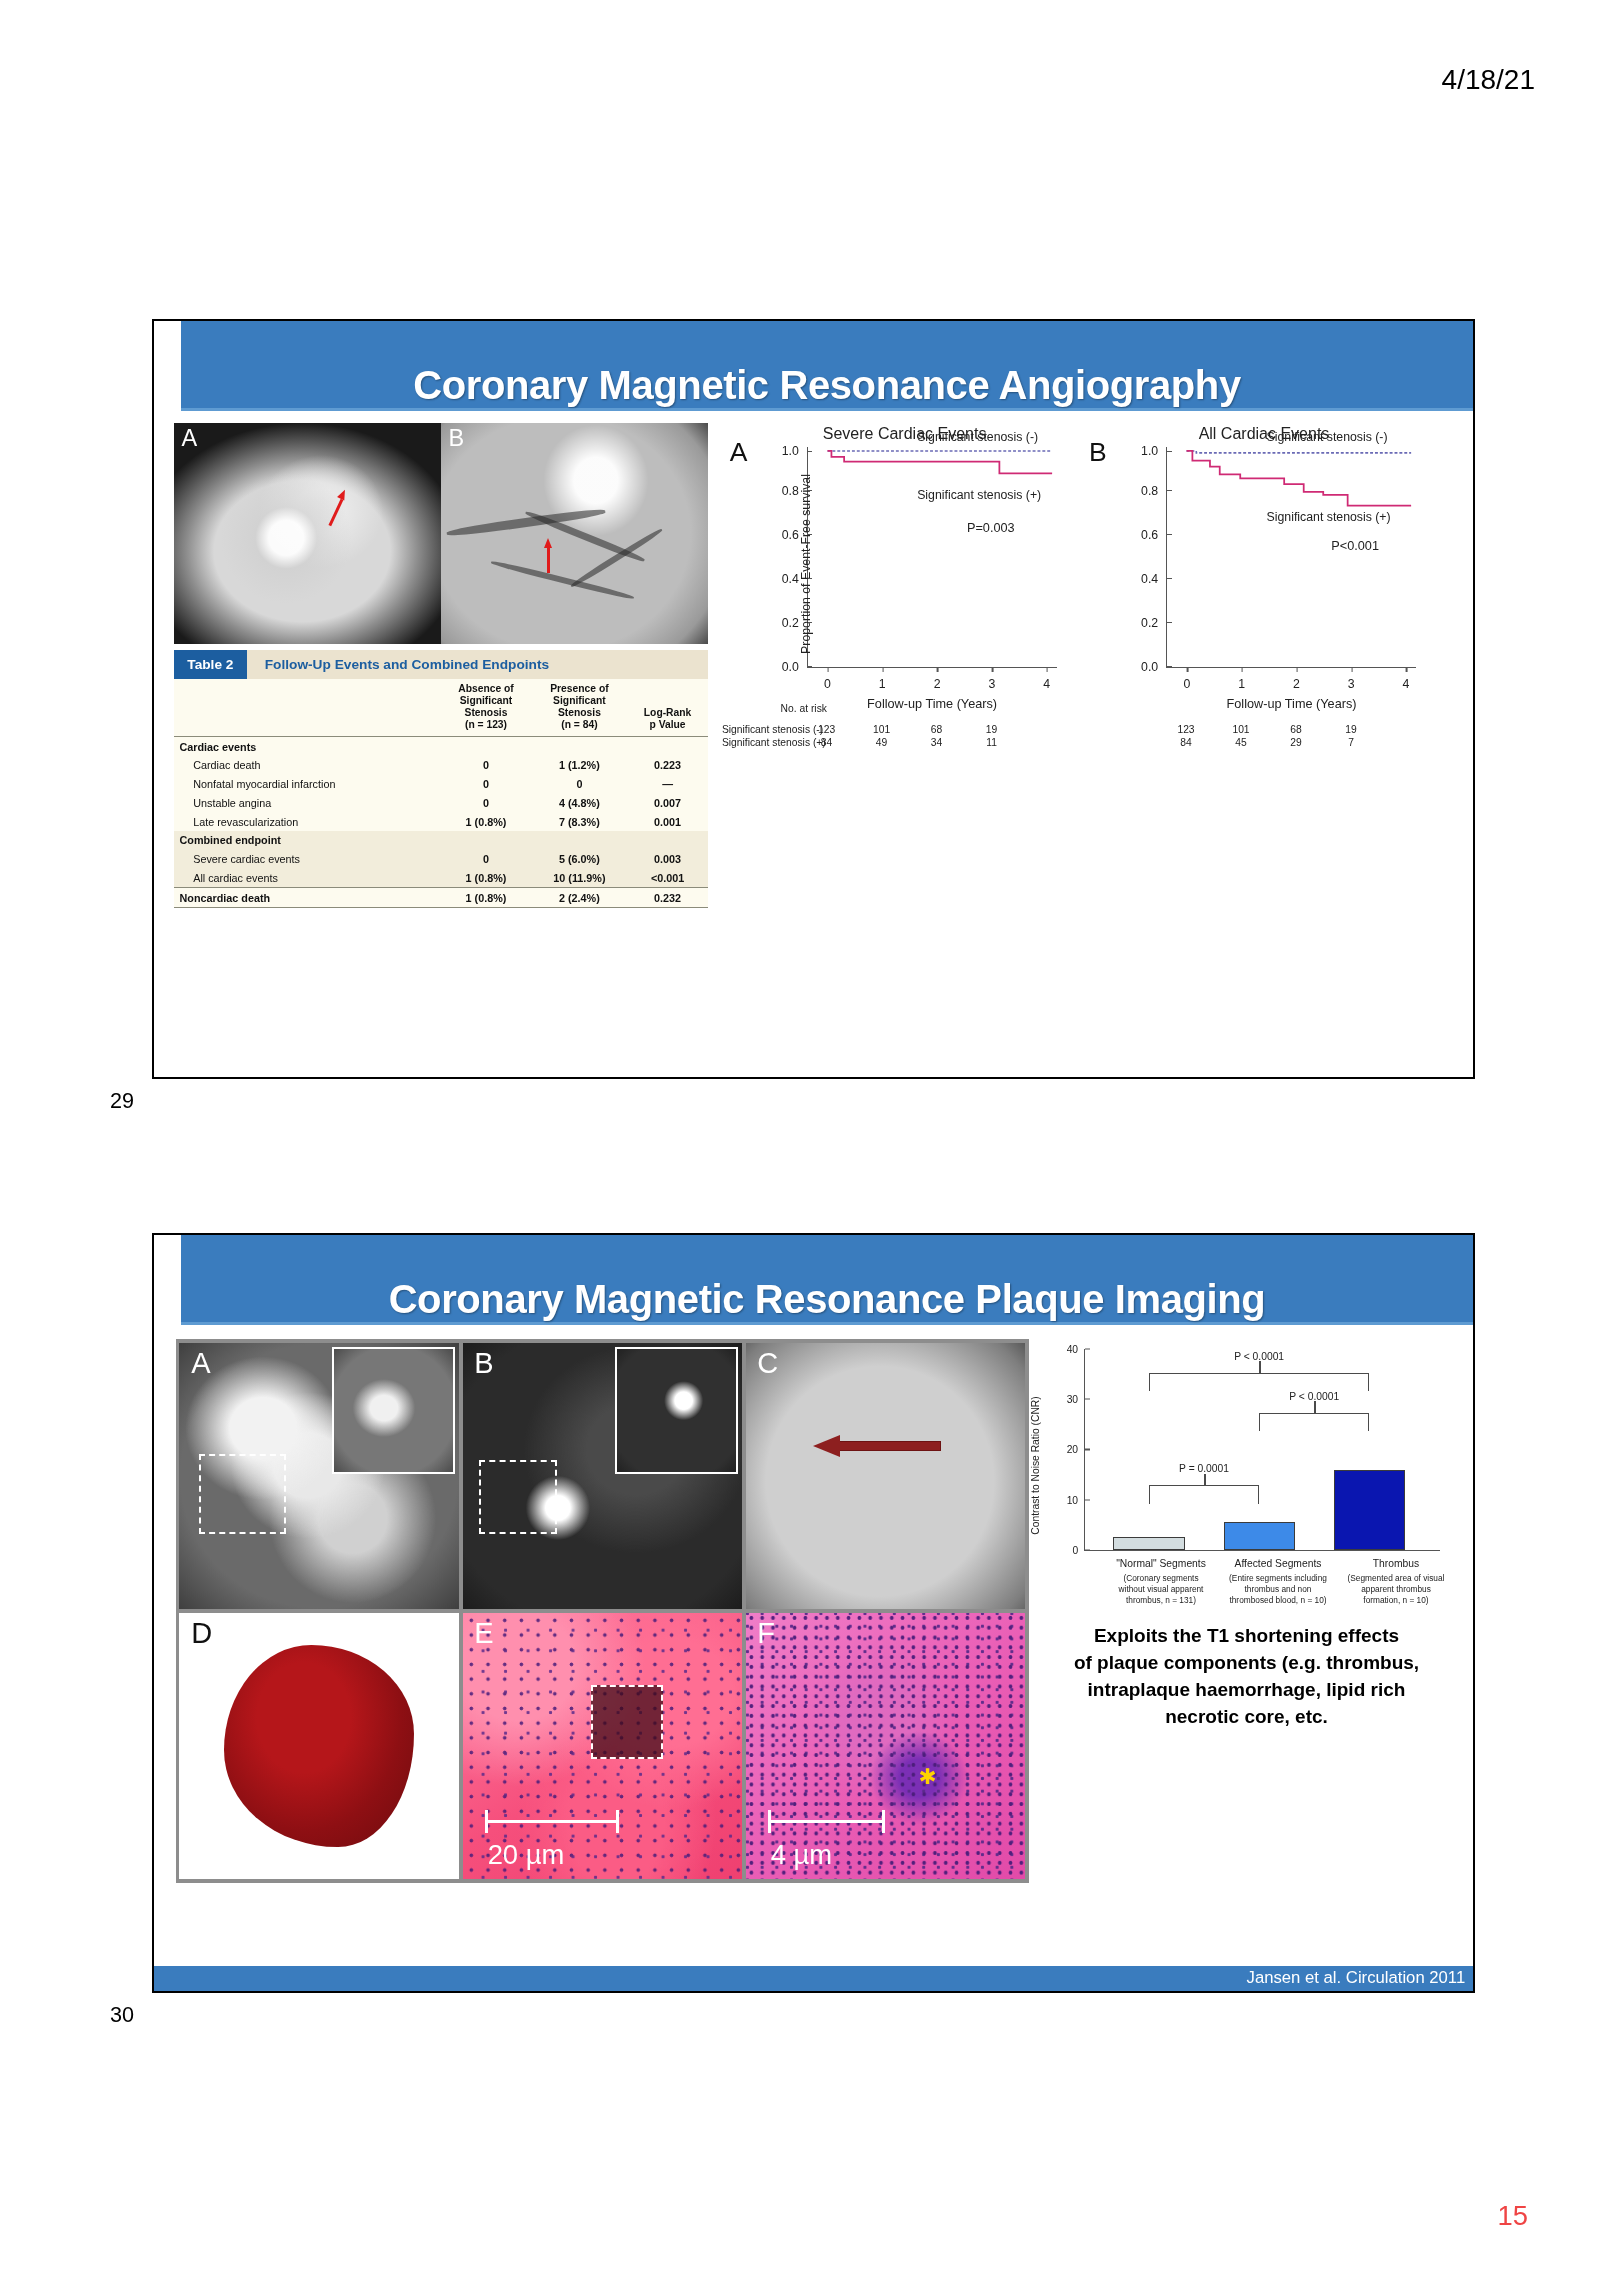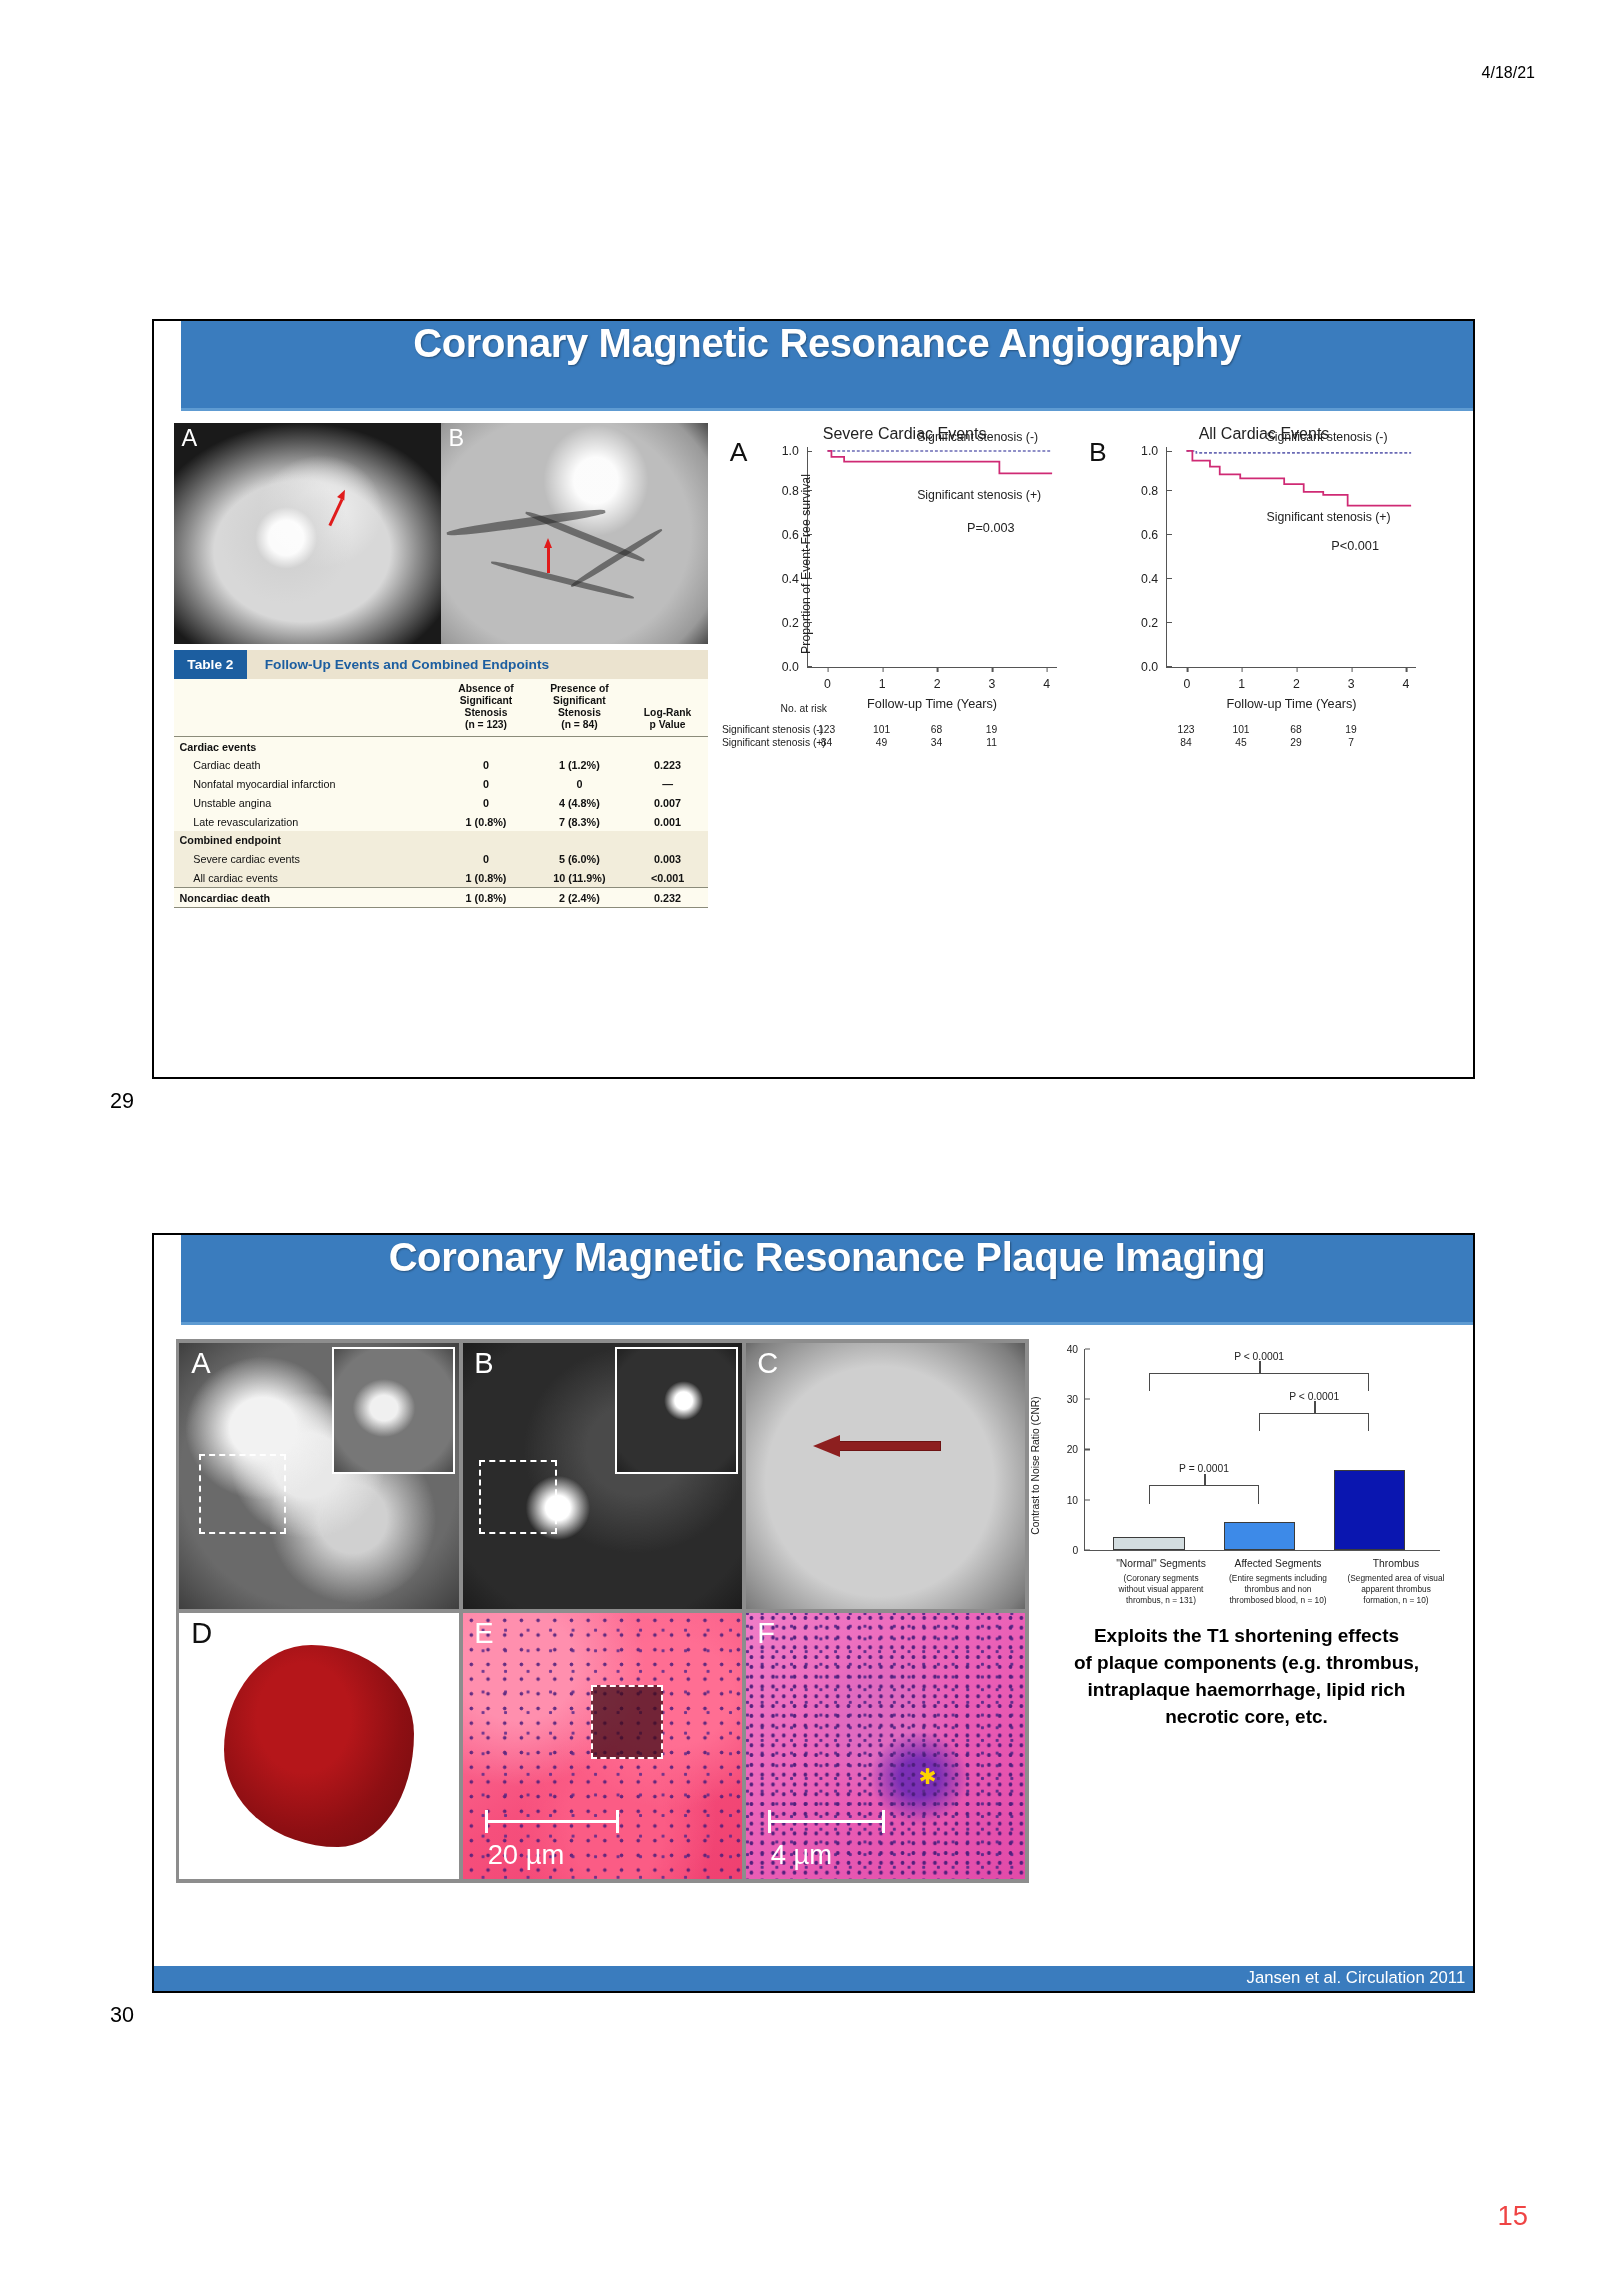--- a/index.html
+++ b/index.html
@@ -6,34 +6,34 @@
   html, body { margin:0; padding:0; }
   body {
     width:1621px; height:2293px;
     background:#ffffff;
     font-family:"Liberation Sans", sans-serif;
     position:relative;
     overflow:hidden;
   }
 
   
-  .page-date { position:absolute; top:64px; right:86px; font-size:16px; color:#000;margin-left:16px; }
+  .page-date { position:absolute; top:64px; right:86px; font-size:28px; color:#000;margin-left:16px; }
   .page-number { position:absolute; bottom:61px; right:93px; font-size:27.4px; color:#ef4444; }
   .slide-number { position:absolute; font-size:21.6px; color:#000; }
 
   
   .slide {
     position:absolute;
     border:2.9px solid #000;
     background:#fff;
   }
   .slide-title-bar {
     background:#3a7cbe;
     height:90px;
-    display:flex; align-items:flex-start; justify-content:center;
+    display:flex; align-items:flex-end; justify-content:center;
     border-bottom:3.9px solid #5e9bd2;
     margin-left:27px;
   }
   .slide-title {
     color:#ffffff;
     font-size:40px;
     font-weight:bold;
     letter-spacing:-0.4px;
     text-shadow:1px 1px 2px rgba(0,0,0,.35);
     white-space:nowrap;

